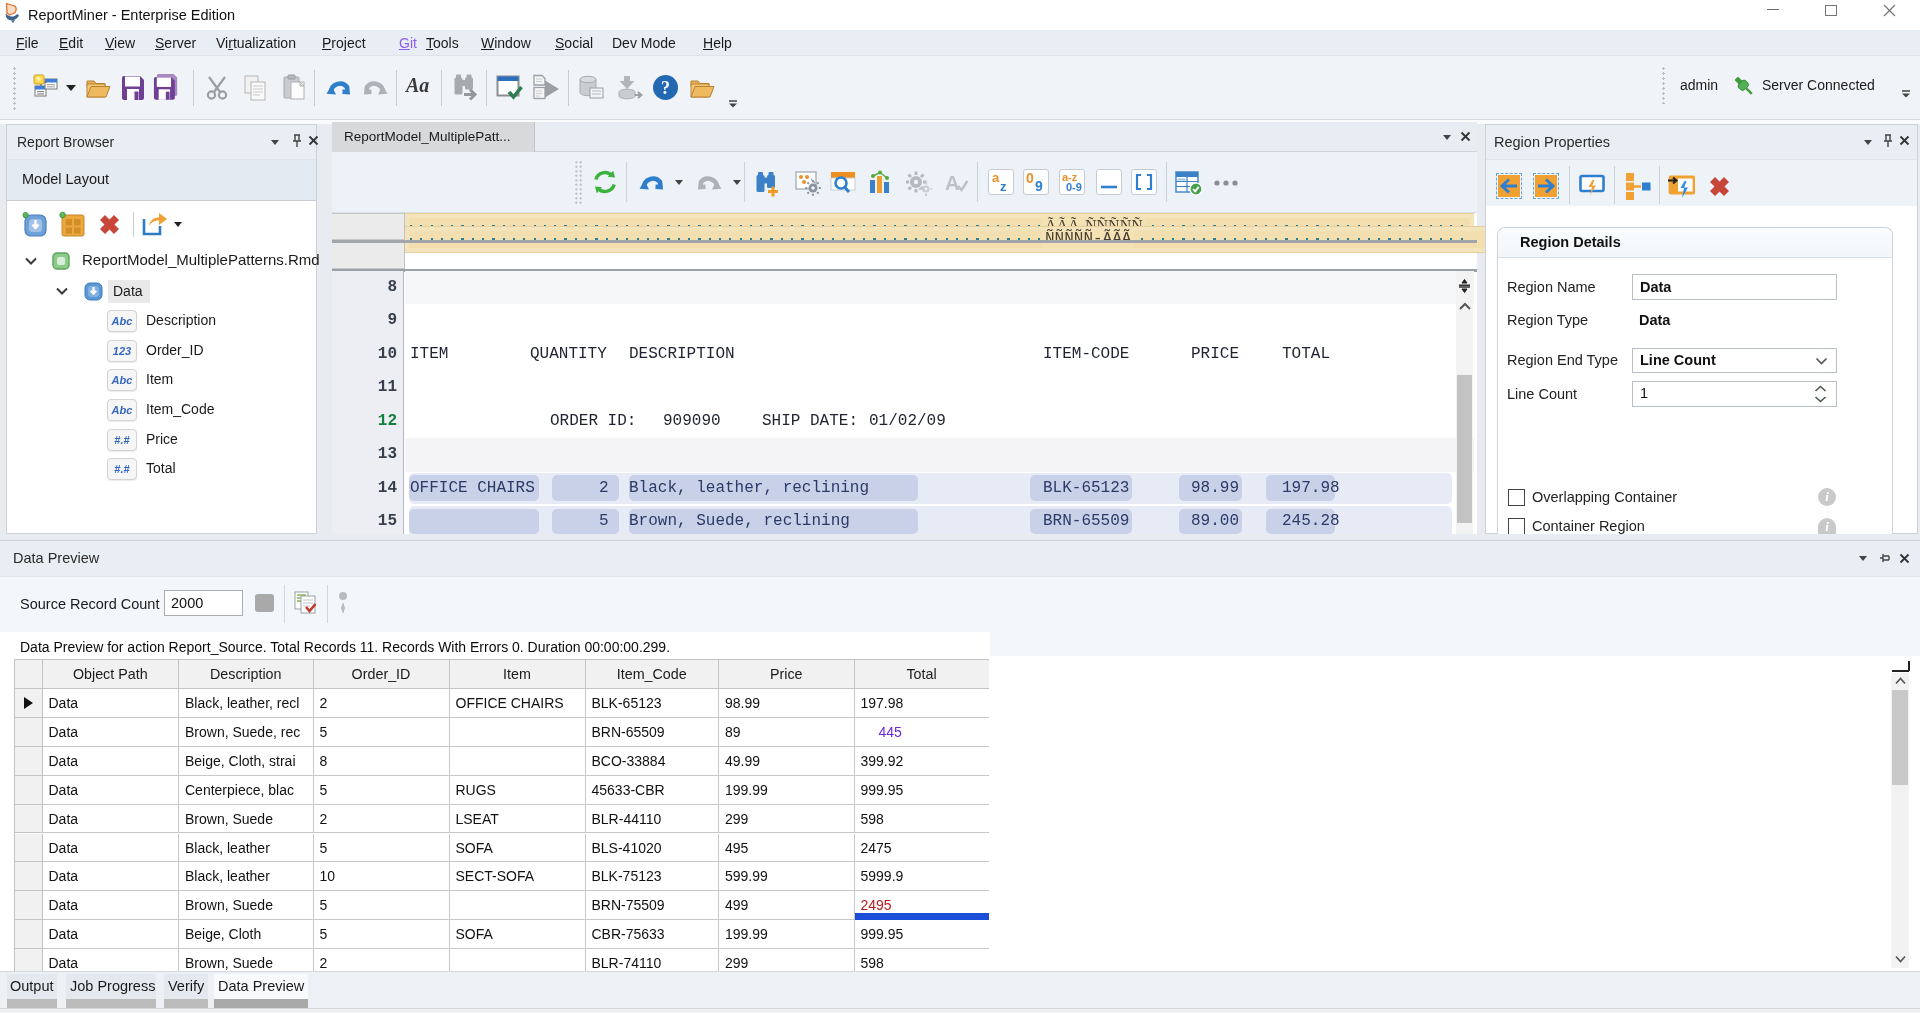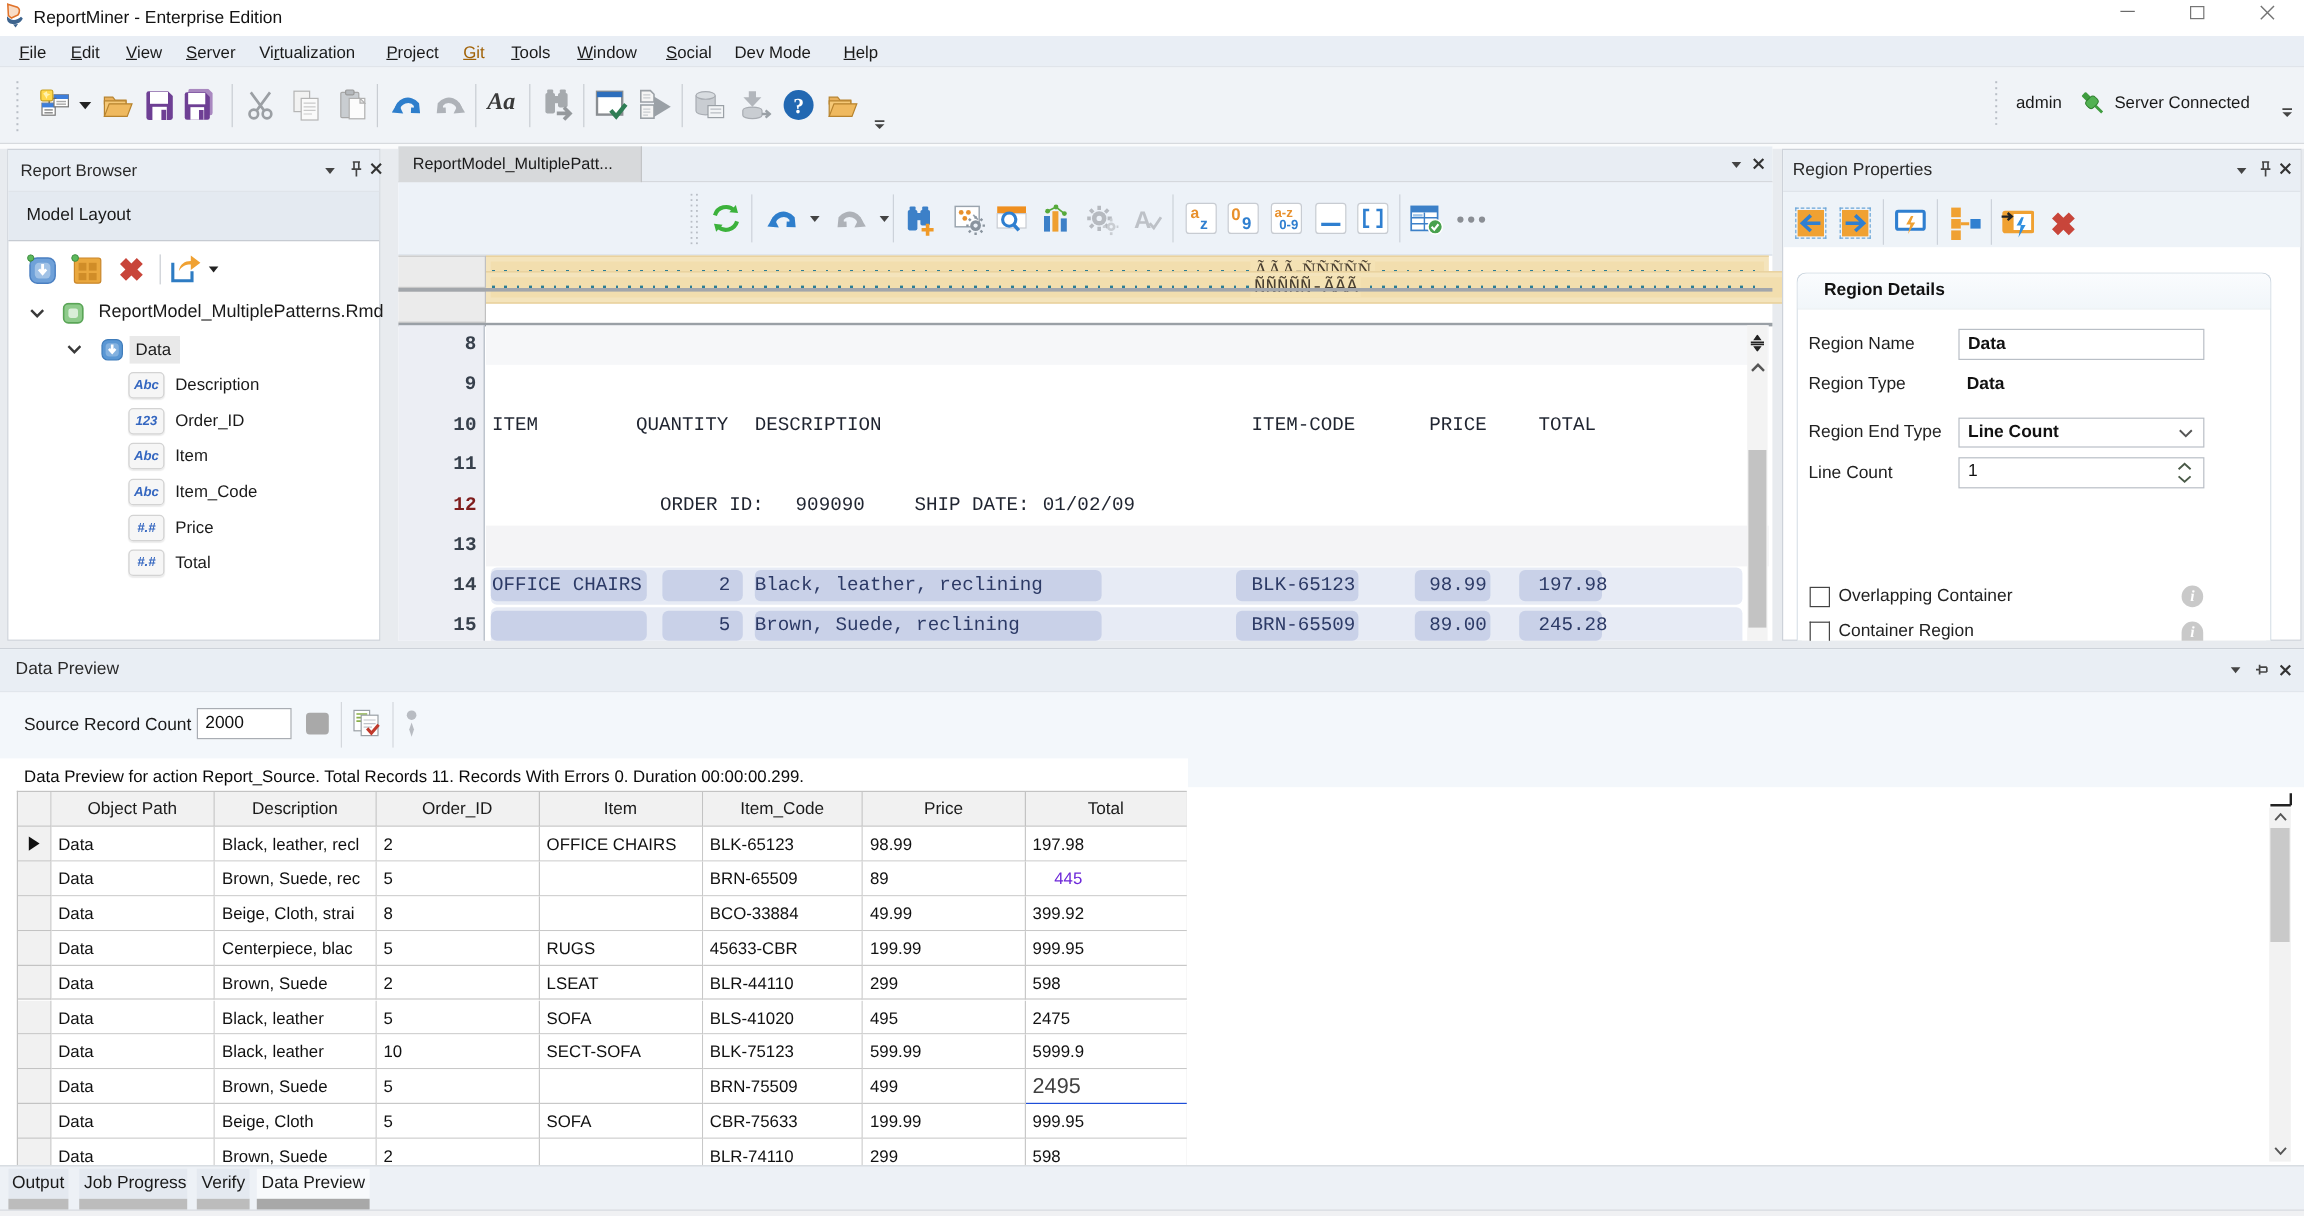--- a/index.html
+++ b/index.html
@@ -27,21 +27,21 @@
     </svg>
   </div>
 
 <div class="abs" style="left:0;top:30px;width:1920px;height:26px;background:#e9eef5;border-bottom:1px solid #e0e4ea;">
 <div class="abs" style="left:16px;top:5px;font-size:14px;color:#1a1a1a;"><u>F</u>ile</div>
 <div class="abs" style="left:59px;top:5px;font-size:14px;color:#1a1a1a;"><u>E</u>dit</div>
 <div class="abs" style="left:105px;top:5px;font-size:14px;color:#1a1a1a;"><u>V</u>iew</div>
 <div class="abs" style="left:155px;top:5px;font-size:14px;color:#1a1a1a;"><u>S</u>erver</div>
 <div class="abs" style="left:216px;top:5px;font-size:14px;color:#1a1a1a;">Vi<u>r</u>tualization</div>
 <div class="abs" style="left:322px;top:5px;font-size:14px;color:#1a1a1a;"><u>P</u>roject</div>
-<div class="abs" style="left:386px;top:5px;font-size:14px;color:#a16207;"><u>G</u>it</div>
+<div class="abs" style="left:399px;top:5px;font-size:14px;color:#8b5cf6;"><u>G</u>it</div>
 <div class="abs" style="left:426px;top:5px;font-size:14px;color:#1a1a1a;"><u>T</u>ools</div>
 <div class="abs" style="left:481px;top:5px;font-size:14px;color:#1a1a1a;"><u>W</u>indow</div>
 <div class="abs" style="left:555px;top:5px;font-size:14px;color:#1a1a1a;"><u>S</u>ocial</div>
 <div class="abs" style="left:612px;top:5px;font-size:14px;color:#1a1a1a;">Dev Mode</div>
 <div class="abs" style="left:703px;top:5px;font-size:14px;color:#1a1a1a;"><u>H</u>elp</div>
 </div>
 
 <div class="abs" style="left:0;top:56px;width:1920px;height:64px;background:#f0f3f7;border-bottom:1px solid #d7dade;">
 <div class="abs" style="left:12px;top:10px;width:5px;height:44px;background-image:radial-gradient(circle,#b9bec6 1px,transparent 1.1px);background-size:5px 5px;"></div>
 </div>
@@ -511,21 +511,21 @@
   <div class="abs" style="left:637px;top:2.5px;background:#f4e2b4;padding:0 3px;font-family:'Liberation Mono',monospace;font-size:16px;color:#4a4032;">ÑÑÑÑÑ-ÃÃÃ</div>
 </div>
 <div class="abs" style="left:332px;top:240px;width:1145px;height:2.5px;background:#a2a6ab;"></div>
 <div class="abs" style="left:332px;top:269px;width:1145px;height:2.5px;background:#9aa0a6;"></div>
 <div class="abs" style="left:332px;top:270.5px;width:72px;height:263.5px;background:#eceef4;border-right:1.5px solid #b2b8c2;"></div>
 <div class="abs" style="left:405px;top:270.5px;width:1069px;height:33.5px;background:#f6f7f9;"></div>
 <div class="abs" style="left:352px;top:270.5px;width:45px;height:33.5px;line-height:33.5px;text-align:right;font-family:'Liberation Mono',monospace;font-size:16px;font-weight:bold;color:#37404c;">8</div>
 <div class="abs" style="left:352px;top:304.0px;width:45px;height:33.5px;line-height:33.5px;text-align:right;font-family:'Liberation Mono',monospace;font-size:16px;font-weight:bold;color:#37404c;">9</div>
 <div class="abs" style="left:352px;top:337.5px;width:45px;height:33.5px;line-height:33.5px;text-align:right;font-family:'Liberation Mono',monospace;font-size:16px;font-weight:bold;color:#37404c;">10</div>
 <div class="abs" style="left:352px;top:371.0px;width:45px;height:33.5px;line-height:33.5px;text-align:right;font-family:'Liberation Mono',monospace;font-size:16px;font-weight:bold;color:#37404c;">11</div>
-<div class="abs" style="left:352px;top:404.5px;width:45px;height:33.5px;line-height:33.5px;text-align:right;font-family:'Liberation Mono',monospace;font-size:16px;font-weight:bold;color:#7f1d1d;">12</div>
+<div class="abs" style="left:352px;top:404.5px;width:45px;height:33.5px;line-height:33.5px;text-align:right;font-family:'Liberation Mono',monospace;font-size:16px;font-weight:bold;color:#15803d;">12</div>
 <div class="abs" style="left:405px;top:438.0px;width:1069px;height:33.5px;background:#f4f4f6;"></div>
 <div class="abs" style="left:352px;top:438.0px;width:45px;height:33.5px;line-height:33.5px;text-align:right;font-family:'Liberation Mono',monospace;font-size:16px;font-weight:bold;color:#37404c;">13</div>
 <div class="abs" style="left:352px;top:471.5px;width:45px;height:33.5px;line-height:33.5px;text-align:right;font-family:'Liberation Mono',monospace;font-size:16px;font-weight:bold;color:#37404c;">14</div>
 <div class="abs" style="left:352px;top:505.0px;width:45px;height:29.0px;line-height:33.5px;text-align:right;font-family:'Liberation Mono',monospace;font-size:16px;font-weight:bold;color:#37404c;">15</div>
 <div class="abs" style="left:409px;top:472.5px;width:1043px;height:31.5px;background:#e7ebf5;border-radius:5px;"></div>
 <div class="abs" style="left:409px;top:506.0px;width:1043px;height:28.0px;background:#e7ebf5;border-radius:5px 5px 0 0;"></div>
 <div class="abs" style="left:409px;top:475.0px;width:130px;height:26.0px;background:#c9d1e8;border-radius:5px;"></div>
 <div class="abs" style="left:552px;top:475.0px;width:67px;height:26.0px;background:#c9d1e8;border-radius:5px;"></div>
 <div class="abs" style="left:629px;top:475.0px;width:289px;height:26.0px;background:#c9d1e8;border-radius:5px;"></div>
 <div class="abs" style="left:1030px;top:475.0px;width:102px;height:26.0px;background:#c9d1e8;border-radius:5px;"></div>
@@ -801,21 +801,21 @@
 <div class="abs" style="left:570.5px;top:202.4px;width:133.5px;height:28.9px;background:#fff;border-right:1px solid #c8c8c8;border-bottom:1px solid #c8c8c8;font-size:14px;color:#111;line-height:29px;padding-left:6px;white-space:nowrap;overflow:hidden;">BLK-75123</div>
 <div class="abs" style="left:704.0px;top:202.4px;width:135.5px;height:28.9px;background:#fff;border-right:1px solid #c8c8c8;border-bottom:1px solid #c8c8c8;font-size:14px;color:#111;line-height:29px;padding-left:6px;white-space:nowrap;overflow:hidden;">599.99</div>
 <div class="abs" style="left:839.5px;top:202.4px;width:135px;height:28.9px;background:#fff;border-right:1px solid #c8c8c8;border-bottom:1px solid #c8c8c8;font-size:14px;color:#111;line-height:29px;padding-left:6px;white-space:nowrap;overflow:hidden;">5999.9</div>
 <div class="abs" style="left:0px;top:231.3px;width:27.5px;height:28.9px;background:#f1f1f1;border-right:1px solid #c3c3c3;border-bottom:1px solid #c3c3c3;"></div>
 <div class="abs" style="left:27.5px;top:231.3px;width:136.5px;height:28.9px;background:#fff;border-right:1px solid #c8c8c8;border-bottom:1px solid #c8c8c8;font-size:14px;color:#111;line-height:29px;padding-left:6px;white-space:nowrap;overflow:hidden;">Data</div>
 <div class="abs" style="left:164.0px;top:231.3px;width:134.5px;height:28.9px;background:#fff;border-right:1px solid #c8c8c8;border-bottom:1px solid #c8c8c8;font-size:14px;color:#111;line-height:29px;padding-left:6px;white-space:nowrap;overflow:hidden;">Brown, Suede</div>
 <div class="abs" style="left:298.5px;top:231.3px;width:136px;height:28.9px;background:#fff;border-right:1px solid #c8c8c8;border-bottom:1px solid #c8c8c8;font-size:14px;color:#111;line-height:29px;padding-left:6px;white-space:nowrap;overflow:hidden;">5</div>
 <div class="abs" style="left:434.5px;top:231.3px;width:136px;height:28.9px;background:#fff;border-right:1px solid #c8c8c8;border-bottom:1px solid #c8c8c8;font-size:14px;color:#111;line-height:29px;padding-left:6px;white-space:nowrap;overflow:hidden;"></div>
 <div class="abs" style="left:570.5px;top:231.3px;width:133.5px;height:28.9px;background:#fff;border-right:1px solid #c8c8c8;border-bottom:1px solid #c8c8c8;font-size:14px;color:#111;line-height:29px;padding-left:6px;white-space:nowrap;overflow:hidden;">BRN-75509</div>
 <div class="abs" style="left:704.0px;top:231.3px;width:135.5px;height:28.9px;background:#fff;border-right:1px solid #c8c8c8;border-bottom:1px solid #c8c8c8;font-size:14px;color:#111;line-height:29px;padding-left:6px;white-space:nowrap;overflow:hidden;">499</div>
-<div class="abs" style="left:839.5px;top:231.3px;width:135px;height:28.9px;background:#fff;border-right:1px solid #c8c8c8;border-bottom:1px solid #1d4ed8;font-size:18px;color:#404040;line-height:29px;padding-left:6px;white-space:nowrap;overflow:hidden;">2495</div>
+<div class="abs" style="left:839.5px;top:231.3px;width:135px;height:28.9px;background:#fff;border-right:1px solid #c8c8c8;border-bottom:7px solid #1d4ed8;font-size:14px;color:#b91c1c;line-height:29px;padding-left:6px;white-space:nowrap;overflow:hidden;">2495</div>
 <div class="abs" style="left:0px;top:260.2px;width:27.5px;height:28.9px;background:#f1f1f1;border-right:1px solid #c3c3c3;border-bottom:1px solid #c3c3c3;"></div>
 <div class="abs" style="left:27.5px;top:260.2px;width:136.5px;height:28.9px;background:#fff;border-right:1px solid #c8c8c8;border-bottom:1px solid #c8c8c8;font-size:14px;color:#111;line-height:29px;padding-left:6px;white-space:nowrap;overflow:hidden;">Data</div>
 <div class="abs" style="left:164.0px;top:260.2px;width:134.5px;height:28.9px;background:#fff;border-right:1px solid #c8c8c8;border-bottom:1px solid #c8c8c8;font-size:14px;color:#111;line-height:29px;padding-left:6px;white-space:nowrap;overflow:hidden;">Beige, Cloth</div>
 <div class="abs" style="left:298.5px;top:260.2px;width:136px;height:28.9px;background:#fff;border-right:1px solid #c8c8c8;border-bottom:1px solid #c8c8c8;font-size:14px;color:#111;line-height:29px;padding-left:6px;white-space:nowrap;overflow:hidden;">5</div>
 <div class="abs" style="left:434.5px;top:260.2px;width:136px;height:28.9px;background:#fff;border-right:1px solid #c8c8c8;border-bottom:1px solid #c8c8c8;font-size:14px;color:#111;line-height:29px;padding-left:6px;white-space:nowrap;overflow:hidden;">SOFA</div>
 <div class="abs" style="left:570.5px;top:260.2px;width:133.5px;height:28.9px;background:#fff;border-right:1px solid #c8c8c8;border-bottom:1px solid #c8c8c8;font-size:14px;color:#111;line-height:29px;padding-left:6px;white-space:nowrap;overflow:hidden;">CBR-75633</div>
 <div class="abs" style="left:704.0px;top:260.2px;width:135.5px;height:28.9px;background:#fff;border-right:1px solid #c8c8c8;border-bottom:1px solid #c8c8c8;font-size:14px;color:#111;line-height:29px;padding-left:6px;white-space:nowrap;overflow:hidden;">199.99</div>
 <div class="abs" style="left:839.5px;top:260.2px;width:135px;height:28.9px;background:#fff;border-right:1px solid #c8c8c8;border-bottom:1px solid #c8c8c8;font-size:14px;color:#111;line-height:29px;padding-left:6px;white-space:nowrap;overflow:hidden;">999.95</div>
 <div class="abs" style="left:0px;top:289.1px;width:27.5px;height:28.9px;background:#f1f1f1;border-right:1px solid #c3c3c3;border-bottom:1px solid #c3c3c3;"></div>
 <div class="abs" style="left:27.5px;top:289.1px;width:136.5px;height:28.9px;background:#fff;border-right:1px solid #c8c8c8;border-bottom:1px solid #c8c8c8;font-size:14px;color:#111;line-height:29px;padding-left:6px;white-space:nowrap;overflow:hidden;">Data</div>

